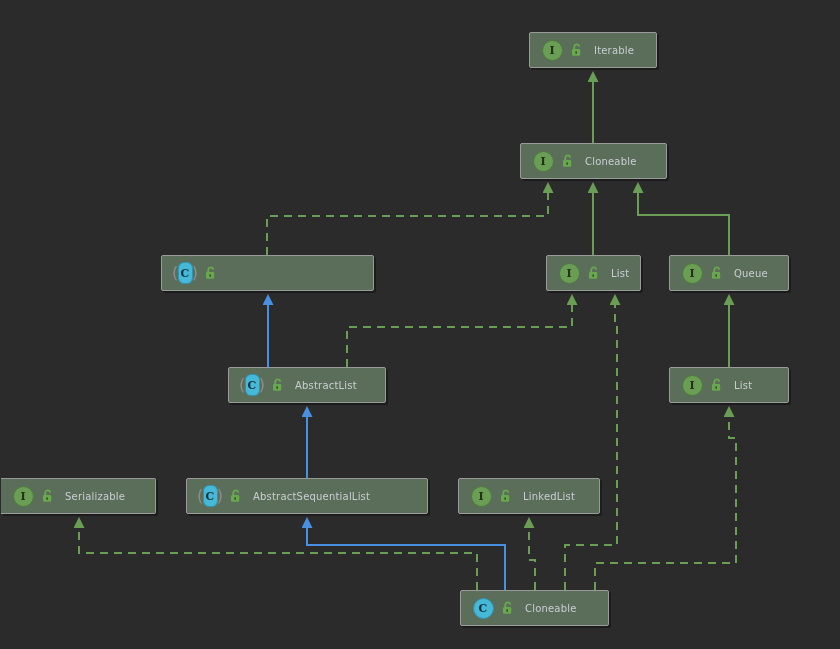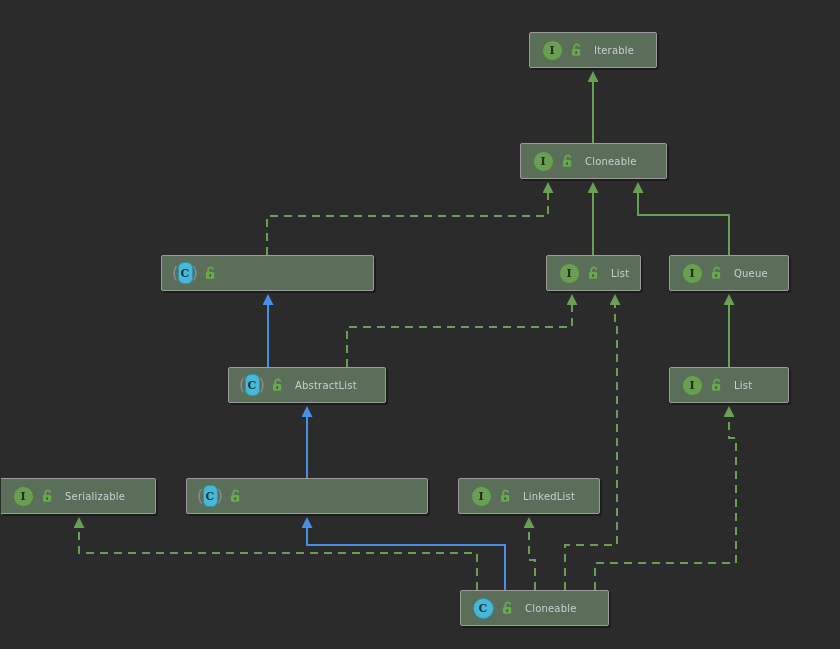--- a/index.html
+++ b/index.html
@@ -283,20 +283,21 @@
         </span>
         <span class="paren r">)</span>
       </span>
       <span class="lockicon">
         <svg width="15" height="16" viewBox="0 0 15 16" xmlns="http://www.w3.org/2000/svg">
           <path d="M4.2,7.2 L4.2,4.6 A2.6,2.6 0 0 1 9.2,4.0" fill="none" stroke="#6aa84f" stroke-width="1.8" stroke-linecap="round"></path>
           <rect x="2.0" y="7.0" width="8.2" height="6.8" rx="1.2" fill="#6aa84f"></rect>
           <rect x="5.4" y="9.2" width="1.5" height="2.6" rx="0.6" fill="#2f4a22"></rect>
         </svg>
       </span>
+      <span class="label">AbstractSequentialList</span>
     </div>
     <div class="node" style="left: 458px; top: 478px; width: 142px;">
       <span class="kicon iface">
 
         <span class="disc">
           <span class="glyph">I</span>
         </span>
 
       </span>
       <span class="lockicon">

